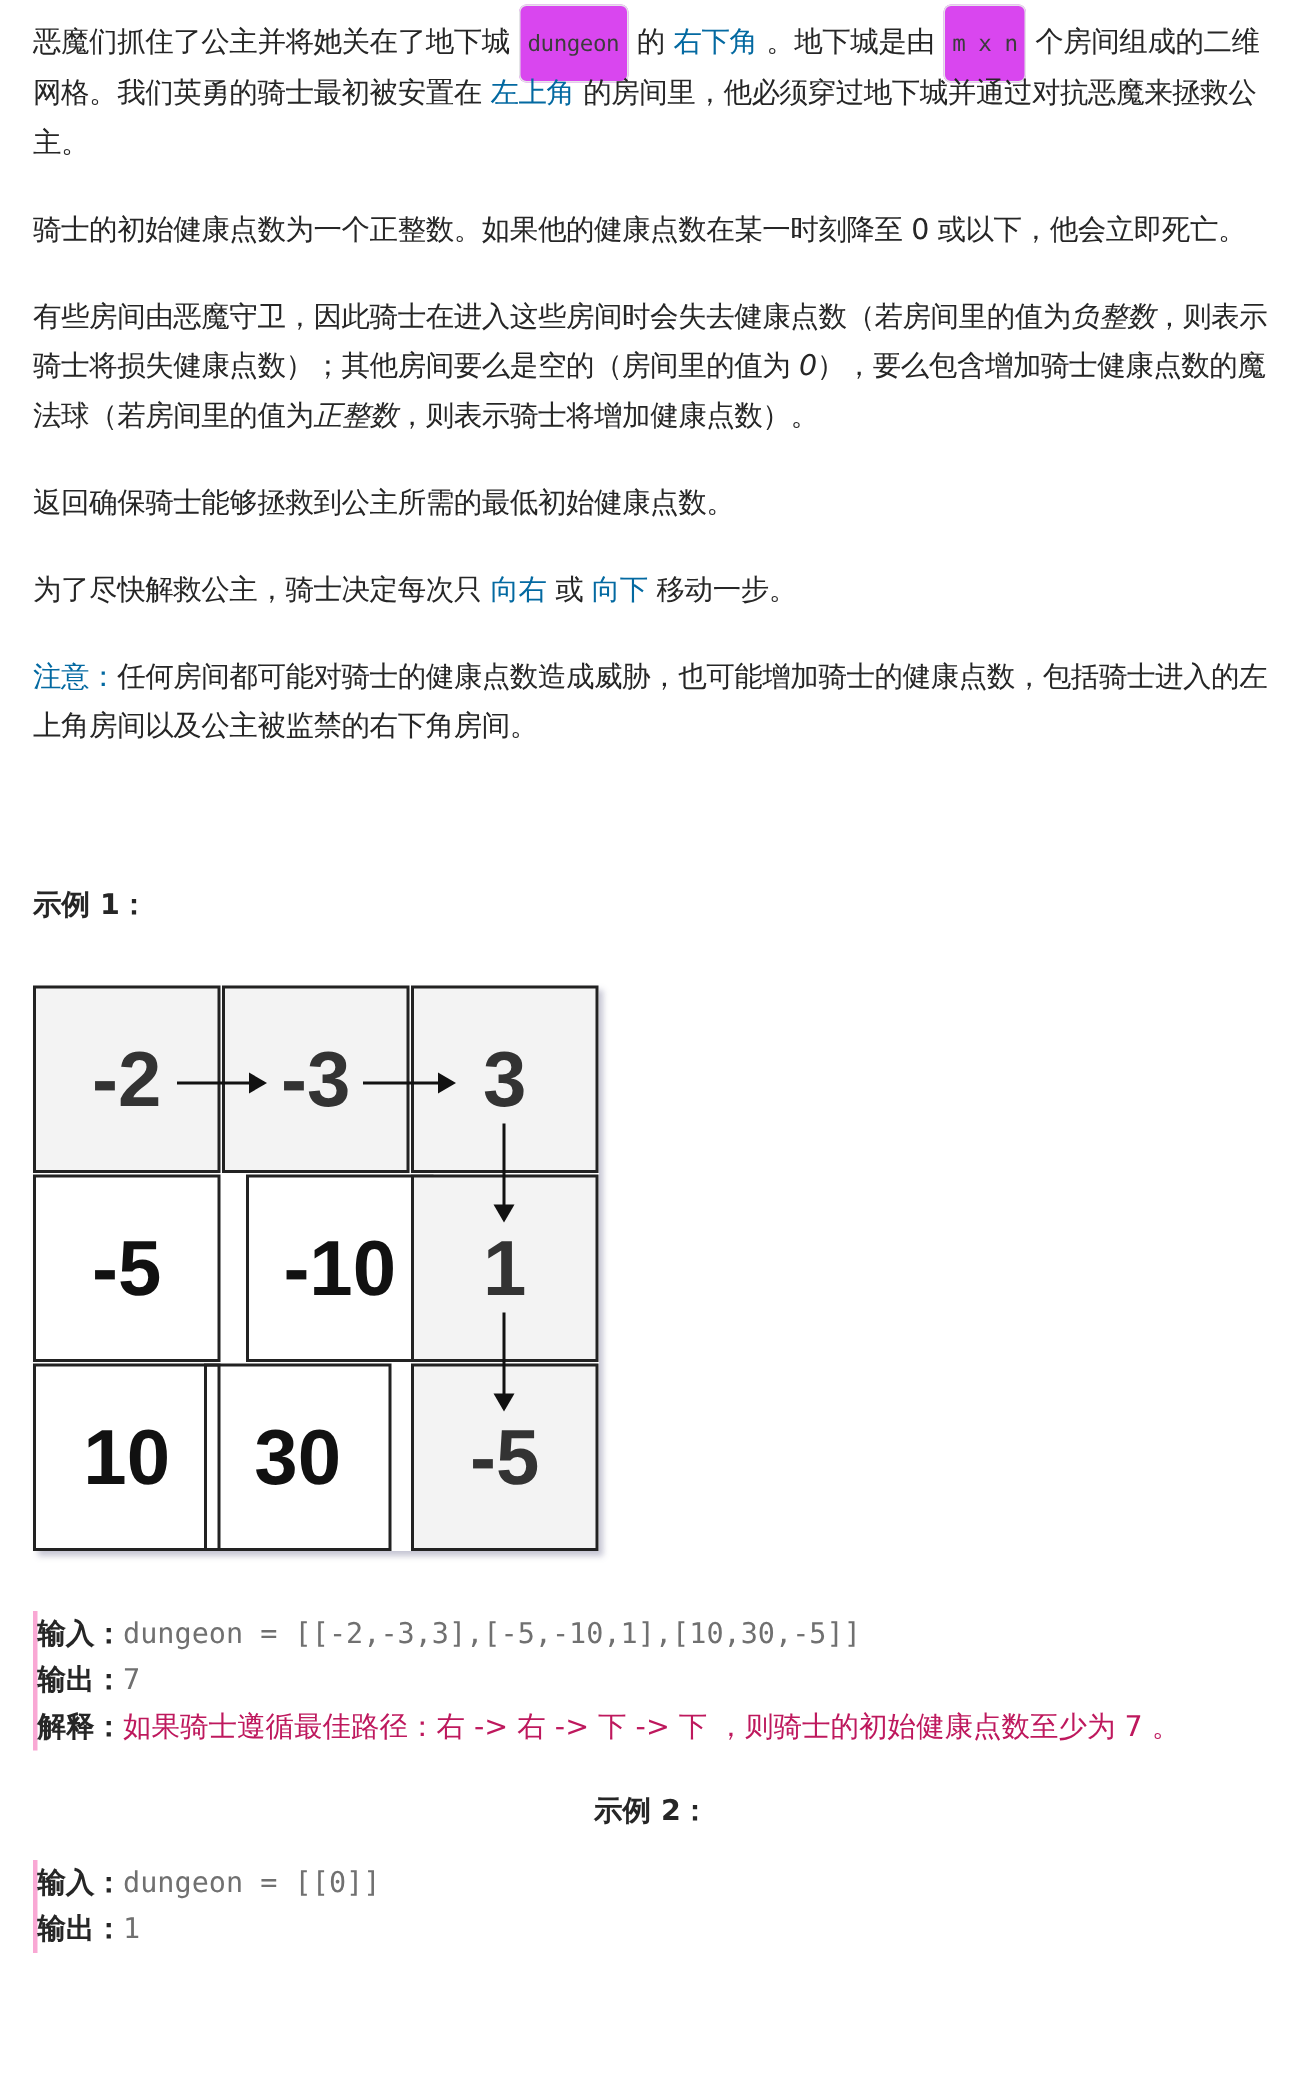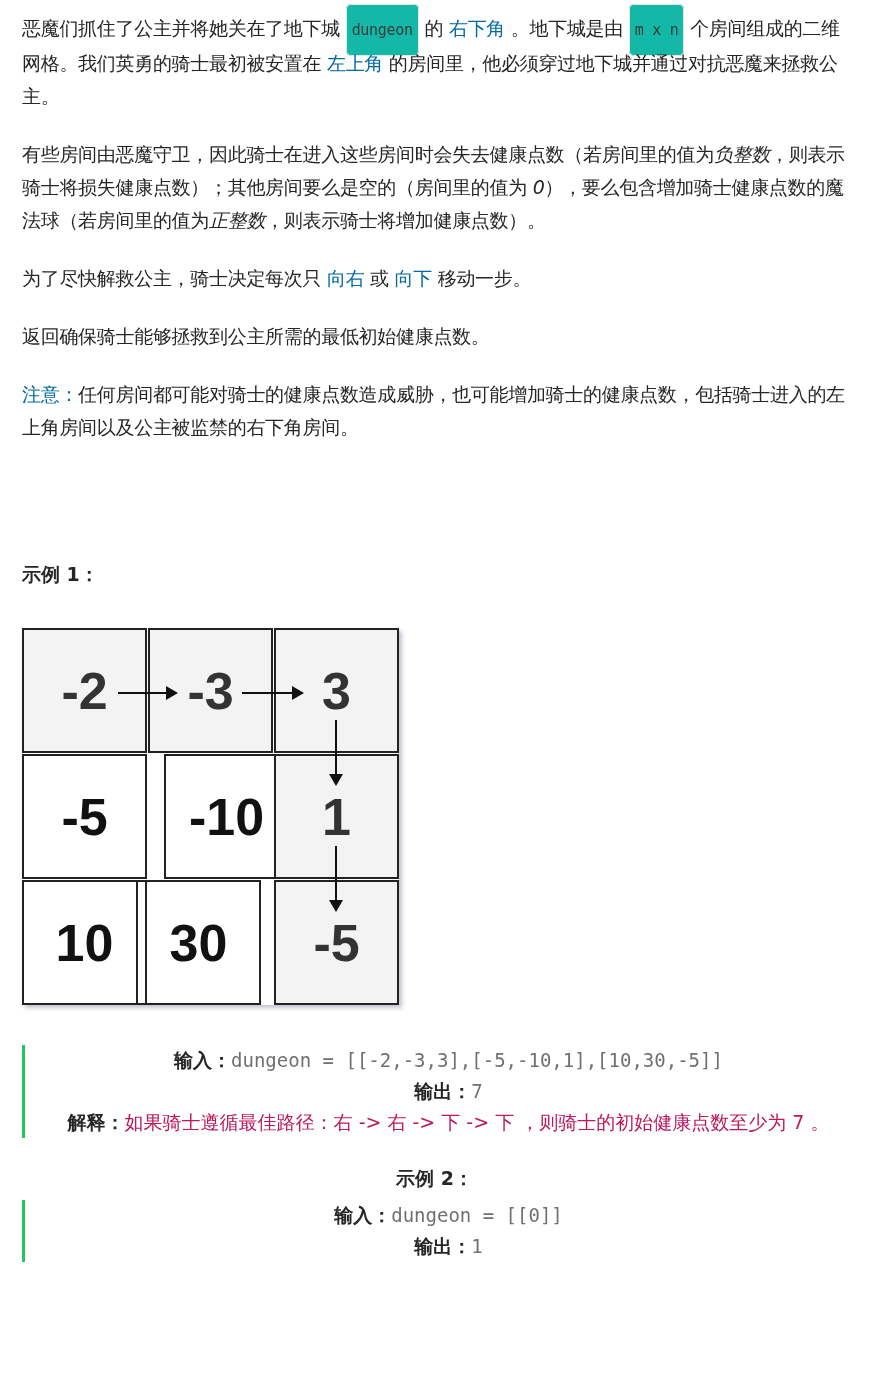--- a/index.html
+++ b/index.html
@@ -1,52 +1,53 @@
 <!DOCTYPE html>
 <html><head>
 <meta charset="utf-8">
 <style>
   html, body { margin:0; padding:0; background:#ffffff; }
   body { width:869px; height:1400px; overflow:hidden; font-family:"DejaVu Sans","Liberation Sans",sans-serif; color:#262626; }
   .page { padding:12px 22px 0 22px; }
   p.para { margin:0; font-size:19px; line-height:33px; letter-spacing:-0.3px; }
   .gap1 { margin-top:25px !important; }
-  code.inline { font-family:"DejaVu Sans Mono","Liberation Mono",monospace; font-size:15px; background:#14b8a6; border:1px solid #e4e5e7; border-radius:5px; padding:16px 5px; color:#3c3c3c;text-align:right; }
+  code.inline { font-family:"DejaVu Sans Mono","Liberation Mono",monospace; font-size:15px; background:#d946ef; border:1px solid #e4e5e7; border-radius:5px; padding:16px 5px; color:#3c3c3c;text-align:right; }
   b { font-weight:normal; color:#0369a1; }
   i { font-style:italic; }
   h3.example { margin:0; font-size:19px; font-weight:bold; line-height:28px; }
   .grid { position:relative; width:377px; height:377px; margin-top:40px; box-shadow:3px 3px 4px rgba(90,90,130,0.35); }
   .cell { position:absolute; width:125px; height:125px; border:2px solid #222; box-sizing:border-box; display:flex; align-items:center; justify-content:center; font-family:"Liberation Sans","DejaVu Sans",sans-serif; font-weight:bold; font-size:52px; color:#111; }
   .cell.path { background:#f3f3f3; color:#333; }
   .arrow-h { position:absolute; height:2px; background:#111; }
   .arrow-h::after { content:""; position:absolute; right:-2px; top:-6px; border-left:12px solid #111; border-top:7px solid transparent; border-bottom:7px solid transparent; }
   .arrow-v { position:absolute; width:2px; background:#111; }
   .arrow-v::after { content:""; position:absolute; bottom:-2px; left:-6px; border-top:12px solid #111; border-left:7px solid transparent; border-right:7px solid transparent; }
-  .quote { border-left:3px solid #22c55e; padding-left:25px; margin-top:20px; font-size:19px; line-height:31px;text-align:center; }
+  .quote { border-left:3px solid #f9a8d4; margin-top:20px; font-size:19px; line-height:31px; }
   .quote .lbl { font-weight:bold; color:#262626; }
   .quote .mono { font-family:"DejaVu Sans Mono","Liberation Mono",monospace; font-size:19px; color:#707070; }
   .quote .val { color:#be185d; }
 </style>
 </head>
 <body>
 
 <div class="page">
 
   <p class="para"><span>恶魔们抓住了公主并将她关在了地下城 </span><code class="inline">dungeon</code><span> 的 </span><b>右下角</b><span> 。地下城是由 </span><code class="inline">m x n</code><span> 个房间组成的二维网格。我们英勇的骑士最初被安置在 </span><b>左上角</b><span> 的房间里，他必须穿过地下城并通过对抗恶魔来拯救公主。</span></p>
 
+  <p class="para gap1">骑士的初始健康点数为一个正整数。如果他的健康点数在某一时刻降至 0 或以下，他会立即死亡。</p>
 
   <p class="para gap1"><span>有些房间由恶魔守卫，因此骑士在进入这些房间时会失去健康点数（若房间里的值为</span><i>负整数</i><span>，则表示骑士将损失健康点数）；其他房间要么是空的（房间里的值为 </span><i>0</i><span>），要么包含增加骑士健康点数的魔法球（若房间里的值为</span><i>正整数</i><span>，则表示骑士将增加健康点数）。</span></p>
 
+  <p class="para gap1">返回确保骑士能够拯救到公主所需的最低初始健康点数。</p>
+
   <p class="para gap1"><span>为了尽快解救公主，骑士决定每次只 </span><b>向右</b><span> 或 </span><b>向下</b><span> 移动一步。</span></p>
-
-  <p class="para gap1">返回确保骑士能够拯救到公主所需的最低初始健康点数。</p>
 
   <p class="para gap1"><b>注意：</b><span>任何房间都可能对骑士的健康点数造成威胁，也可能增加骑士的健康点数，包括骑士进入的左上角房间以及公主被监禁的右下角房间。</span></p>
 
-  <h3 class="example" style="margin-top:116px;">示例 1：</h3>
+  <h3 class="example" style="margin-top:88px;">示例 1：</h3>
 
   <div class="grid">
     <div class="cell path" style="left:0;top:0;">-2</div>
     <div class="cell path" style="left:126px;top:0;">-3</div>
     <div class="cell path" style="left:252px;top:0;">3</div>
     <div class="cell" style="left:0;top:126px;">-5</div>
     <div class="cell" style="left:142px;top:126px;">-10</div>
     <div class="cell path" style="left:252px;top:126px;">1</div>
     <div class="cell" style="left:0;top:252px;">10</div>
     <div class="cell" style="left:114px;top:252px;">30</div>
@@ -59,18 +60,18 @@
   </div>
 
   <div class="quote" style="margin-top:40px;">
     <div><span class="lbl">输入：</span><span class="mono">dungeon = [[-2,-3,3],[-5,-10,1],[10,30,-5]]</span></div>
     <div><span class="lbl">输出：</span><span class="mono">7</span></div>
     <div><span class="lbl">解释：</span><span class="val">如果骑士遵循最佳路径：右 -&gt; 右 -&gt; 下 -&gt; 下 ，则骑士的初始健康点数至少为 7 。</span></div>
   </div>
 
   <h3 class="example" style="margin-top:26px;text-align:center;">示例 2：</h3>
 
-  <div class="quote" style="margin-top:8px;">
+  <div class="quote" style="margin-top:19px;">
     <div><span class="lbl">输入：</span><span class="mono">dungeon = [[0]]</span></div>
     <div><span class="lbl">输出：</span><span class="mono">1</span></div>
   </div>
 
 </div>
 
 </body></html>

